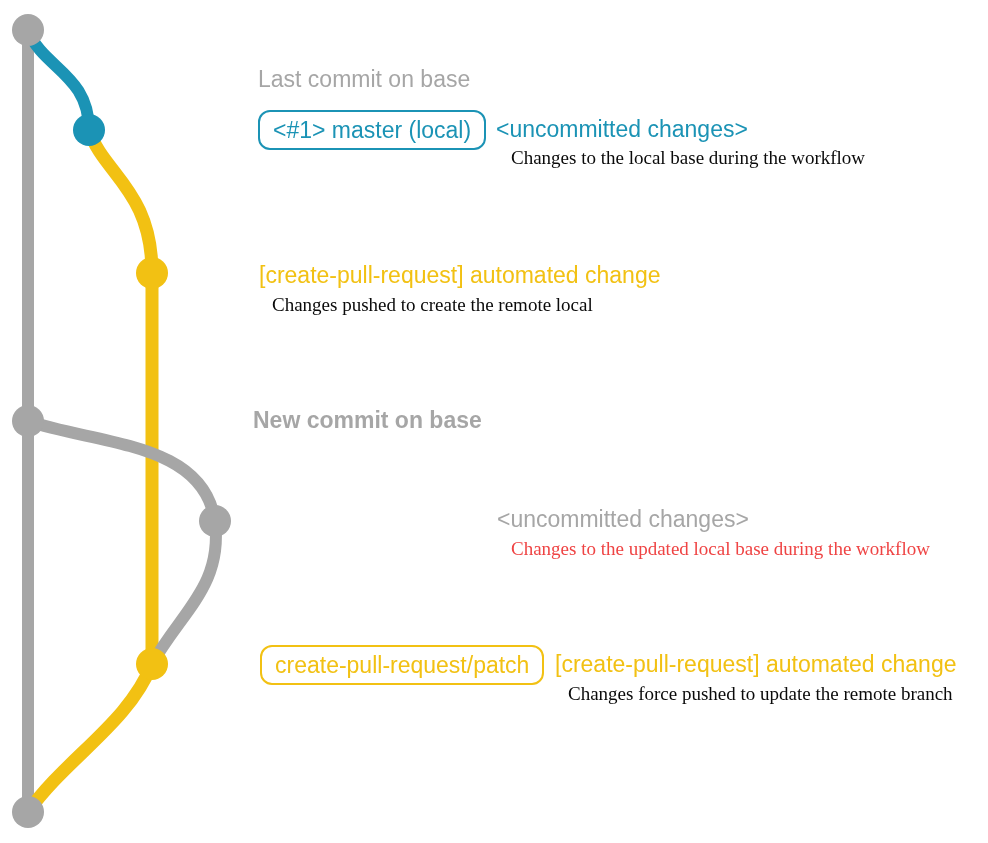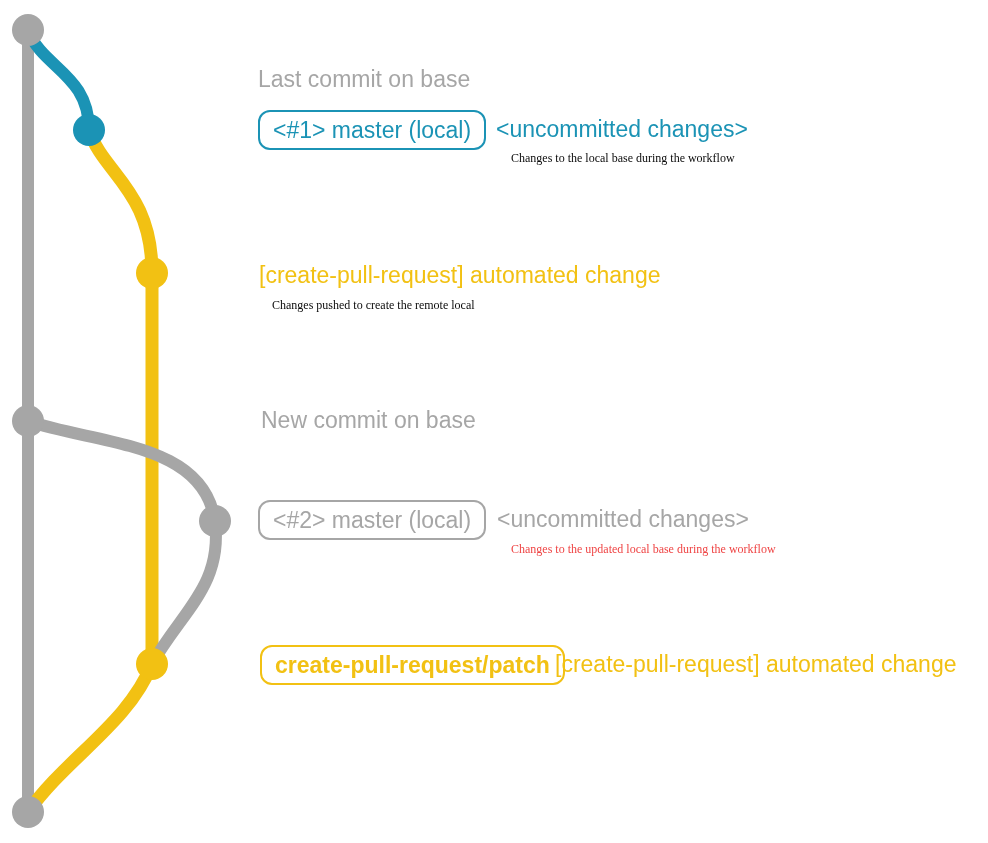--- a/index.html
+++ b/index.html
@@ -23,21 +23,21 @@
   .ann {
     position: absolute;
     white-space: nowrap;
   }
   .sans-label {
     font-size: 23px;
     line-height: 24px;
     font-family: "Liberation Sans", sans-serif;
   }
   .serif-desc {
-    font-size: 12px;
+    font-size: 19px;
     line-height: 22px;
     font-family: "Liberation Serif", serif;
   }
   .badge {
     position: absolute;
     display: inline-flex;
     align-items: center;
     box-sizing: border-box;
     height: 40px;
     padding: 0 13px;
@@ -81,23 +81,23 @@
 
   <div class="ann sans-label" style="left: 258px; top: 21px; color: rgb(166, 166, 166); margin-top: 46px;">Last commit on base</div>
 
   <div class="badge" style="left: 258px; top: 110px; color: rgb(27, 147, 181);">&lt;#1&gt; master (local)</div>
   <div class="ann sans-label" style="left: 496px; top: 117px; color: rgb(27, 147, 181);">&lt;uncommitted changes&gt;</div>
   <div class="ann serif-desc" style="left: 511px; top: 147px; color: rgb(10, 10, 10);">Changes to the local base during the workflow</div>
 
   <div class="ann sans-label" style="left: 259px; top: 263px; color: rgb(242, 193, 19);">[create-pull-request] automated change</div>
   <div class="ann serif-desc" style="left: 272px; top: 294px; color: rgb(10, 10, 10);">Changes pushed to create the remote local</div>
 
-  <div class="ann sans-label" style="left: 261px; top: 408px; color: rgb(166, 166, 166);">New commit on base</div>
+  <div class="ann sans-label" style="left: 253px; top: 408px; color: rgb(166, 166, 166); font-weight: bold;">New commit on base</div>
 
-  <div class="badge" style="left: 258px; top: 500px; color: rgb(166, 166, 166);">&lt;#2&gt; master (local)</div>
   <div class="ann sans-label" style="left: 497px; top: 507px; color: rgb(166, 166, 166);">&lt;uncommitted changes&gt;</div>
   <div class="ann serif-desc" style="left: 511px; top: 538px; color: #ef4444;">Changes to the updated local base during the workflow</div>
 
-  <div class="badge" style="left: 260px; top: 645px; color: rgb(242, 193, 19); font-weight: bold;">create-pull-request/patch</div>
+  <div class="badge" style="left: 260px; top: 645px; color: rgb(242, 193, 19);">create-pull-request/patch</div>
   <div class="ann sans-label" style="left: 555px; top: 652px; color: rgb(242, 193, 19);">[create-pull-request] automated change</div>
+  <div class="ann serif-desc" style="left: 568px; top: 683px; color: rgb(10, 10, 10);">Changes force pushed to update the remote branch</div>
 
 
 </div>
 
 </body></html>

